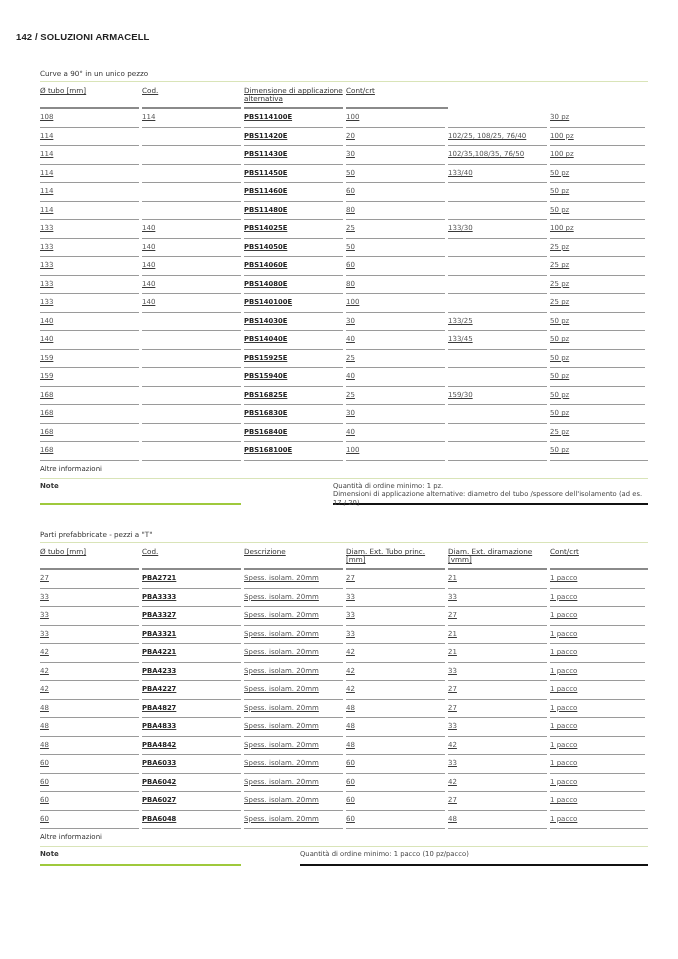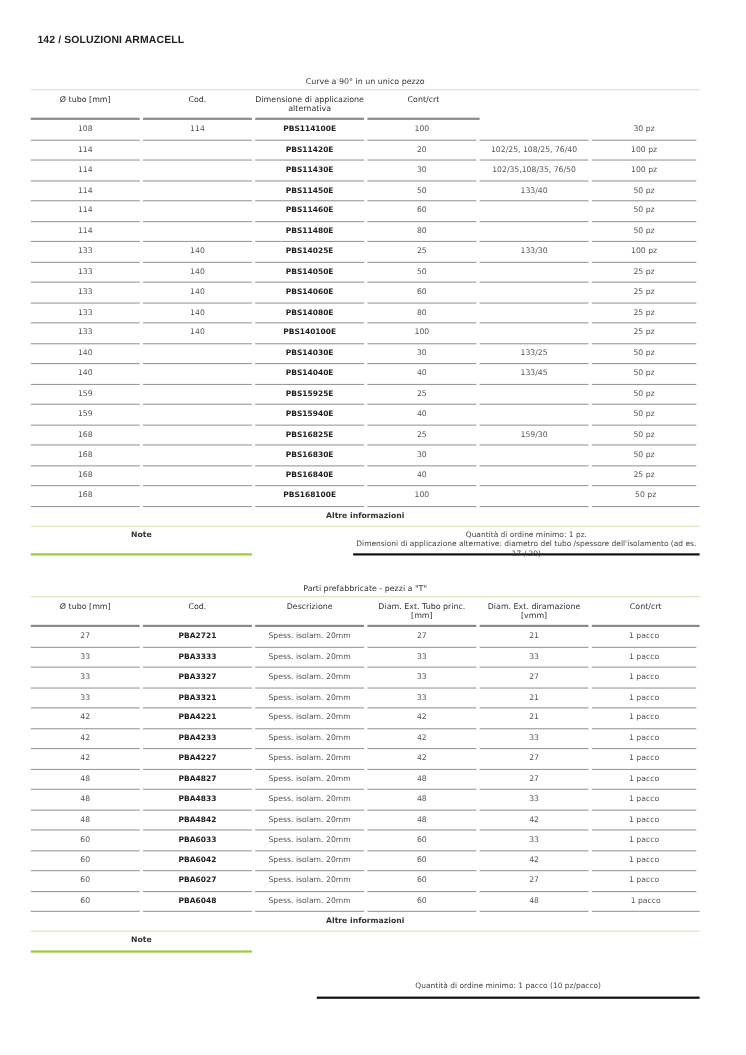--- a/index.html
+++ b/index.html
@@ -1,47 +1,47 @@
 <!DOCTYPE html>
 <html><head>
 <meta charset="utf-8">
 <style>
   html, body { margin: 0; padding: 0; background: #ffffff; }
   body {
     width: 678px; height: 959px; position: relative; overflow: hidden;
     font-family: "DejaVu Sans", sans-serif; color: #3a3a3a;
   }
   .page-header {
-    position: absolute; left: 34px; top: 31px;
+    position: absolute; left: 16px; top: 31px;
     font-family: "Liberation Sans", sans-serif; font-weight: bold;
     font-size: 9.5px; color: #222; letter-spacing: 0.1px;
   }
-  .section { position: absolute; left: 28px; width: 608px; text-align: center; }
+  .section { position: absolute; left: 40px; width: 608px; }
   .section-title {
     font-size: 7.2px; color: #333; height: 12px; line-height: 12px;
     border-bottom: 1.5px solid #d9e4b8; padding-bottom: 1px;
   }
-  .grid { display: grid; grid-template-columns: 102px 102px 102px 102px 102px 98px; }
+  .grid { display: grid; grid-template-columns: 102px 102px 102px 102px 102px 98px; text-decoration: underline; }
   .hdr-cell {
     font-size: 7.2px; color: #333; line-height: 8px;
     padding-top: 5px; height: 20px; box-sizing: border-box;
     margin-right: 3px;
     border-bottom: 2px solid #8a8a8a;
     height: 27px;
   }
   .hdr-cell:last-child { margin-right: 0; }
   .cell {
     font-size: 7px; color: #555; height: 18.5px; line-height: 16px;
     box-sizing: border-box; margin-right: 3px;
     border-bottom: 1px solid #9a9a9a; white-space: nowrap; overflow: hidden;
   }
   .cell:last-child { margin-right: 0; }
   .cell.code { color: #222; font-weight: bold; font-size: 6.8px; }
   .altre {
-    font-size: 7px; color: #333; font-weight: bold; height: 17px; line-height: 17px;
+    font-size: 7px; color: #333; font-weight: normal; height: 17px; line-height: 17px;
     border-bottom: 1.5px solid #d9e4b8;
   }
   .note-row { display: flex; gap: 28px; }
   .note-label {
     width: 201px; font-size: 7px; font-weight: bold; color: #333;
     padding-top: 3px; box-sizing: border-box;
     border-bottom: 2.5px solid #9fc93c;
   }
   .note-gap { width: 3px; }
   .note-text {
@@ -283,17 +283,17 @@
       <div class="cell code">PBA6048</div>
       <div class="cell">Spess. isolam. 20mm</div>
       <div class="cell">60</div>
       <div class="cell">48</div>
       <div class="cell">1 pacco</div>
     </div>
   <div class="altre">Altre informazioni</div>
   <div class="note-row">
     <div class="note-label" style="height:19px;">Note</div>
     <div class="note-gap"></div>
-    <div class="note-text" style="height:19px;margin-top:42px;">
+    <div class="note-text" style="height:19px;">
       <div>Quantità di ordine minimo: 1 pacco (10 pz/pacco)</div>
     </div>
   </div>
 </div>
 
 </body></html>

